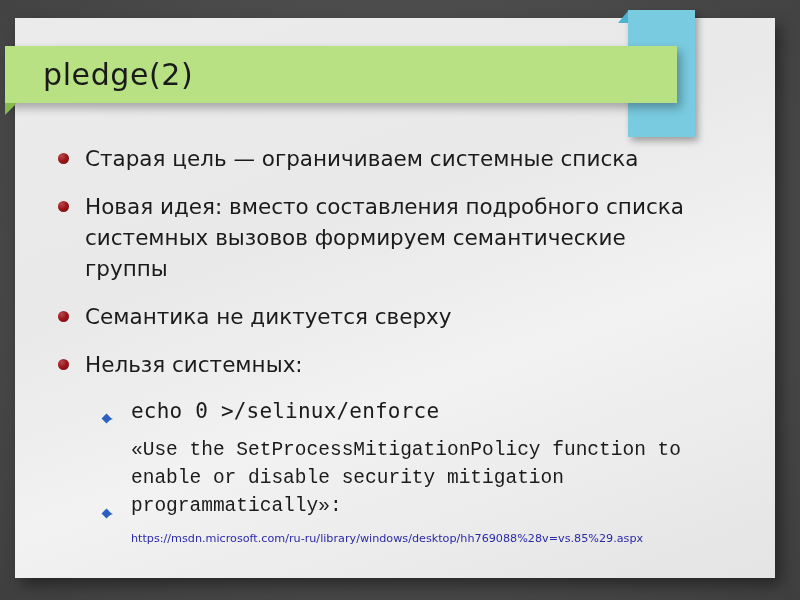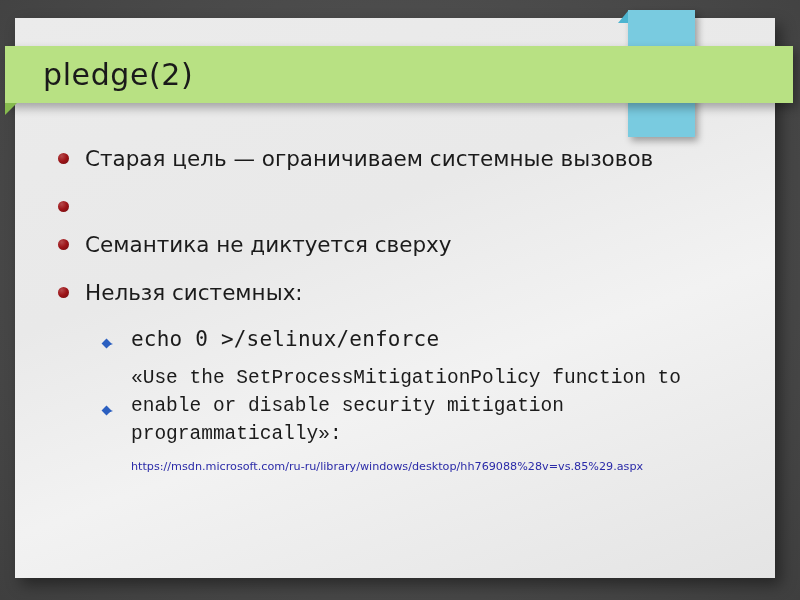--- a/index.html
+++ b/index.html
@@ -47,21 +47,21 @@
     top: 11px;
     width: 0;
     height: 0;
     border-left: 10px solid transparent;
     border-bottom: 12px solid #4cb4d0;
   }
   .title-band {
     position: absolute;
     left: 5px;
     top: 46px;
-    width: 788px;
+    width: 672px;
     height: 57px;
     background: #b8e183;
     box-shadow: 4px 5px 9px rgba(0,0,0,0.3);
     display: flex;
     align-items: center;
   }
   .green-notch {
     position: absolute;
     left: 5px;
     top: 103px;
@@ -105,21 +105,21 @@
     color: #1b1b1b;
     max-width: 620px;
   }
 
   
   .subs {
     margin: 2px 0 0 62px;
   }
   .sub {
     display: flex;
-    align-items: center;
+    align-items: flex-end;
     margin-bottom: 11px;
   }
   .sub .diamond {
     flex: 0 0 auto;
     position: relative;
     width: 11px;
     height: 11px;
     margin: 11px 18px 0 0;
   }
   .sub .diamond::before {
@@ -170,25 +170,26 @@
 <body>
 
 <div id="stage">
 
   <div class="slide">
 
     <div class="content">
 
       <div class="bullet">
         <span class="dot"></span>
-        <span class="txt">Старая цель — ограничиваем системные вызовов</span>
-      </div>
-
-      <div class="bullet">
-        <span class="dot"></span>
+        <span class="txt">Старая цель — ограничиваем системные списка</span>
+      </div>
+
+      <div class="bullet">
+        <span class="dot"></span>
+        <span class="txt">Новая идея: вместо составления подробного списка системных вызовов формируем семантические группы</span>
       </div>
 
       <div class="bullet">
         <span class="dot"></span>
         <span class="txt">Семантика не диктуется сверху</span>
       </div>
 
       <div class="bullet">
         <span class="dot"></span>
         <span class="txt">Нельзя системных:</span>

